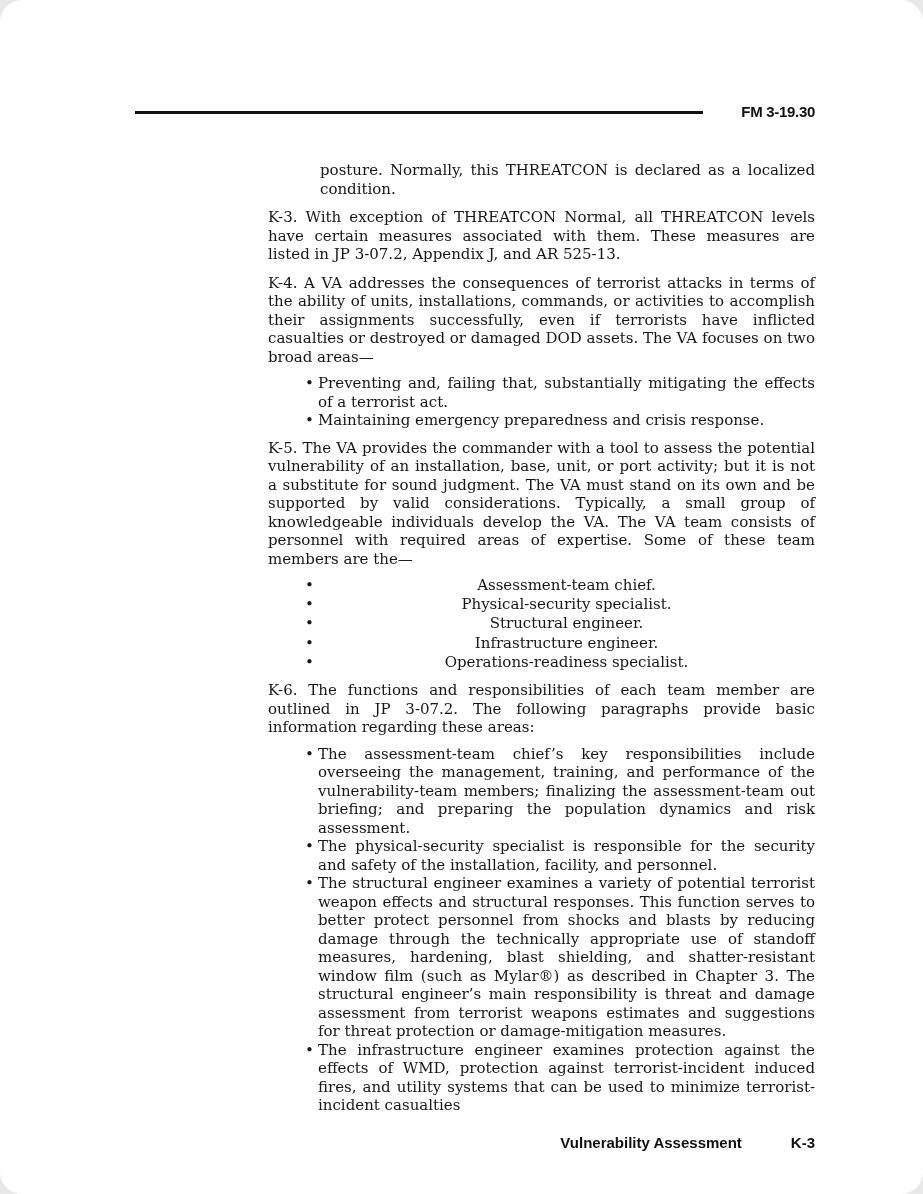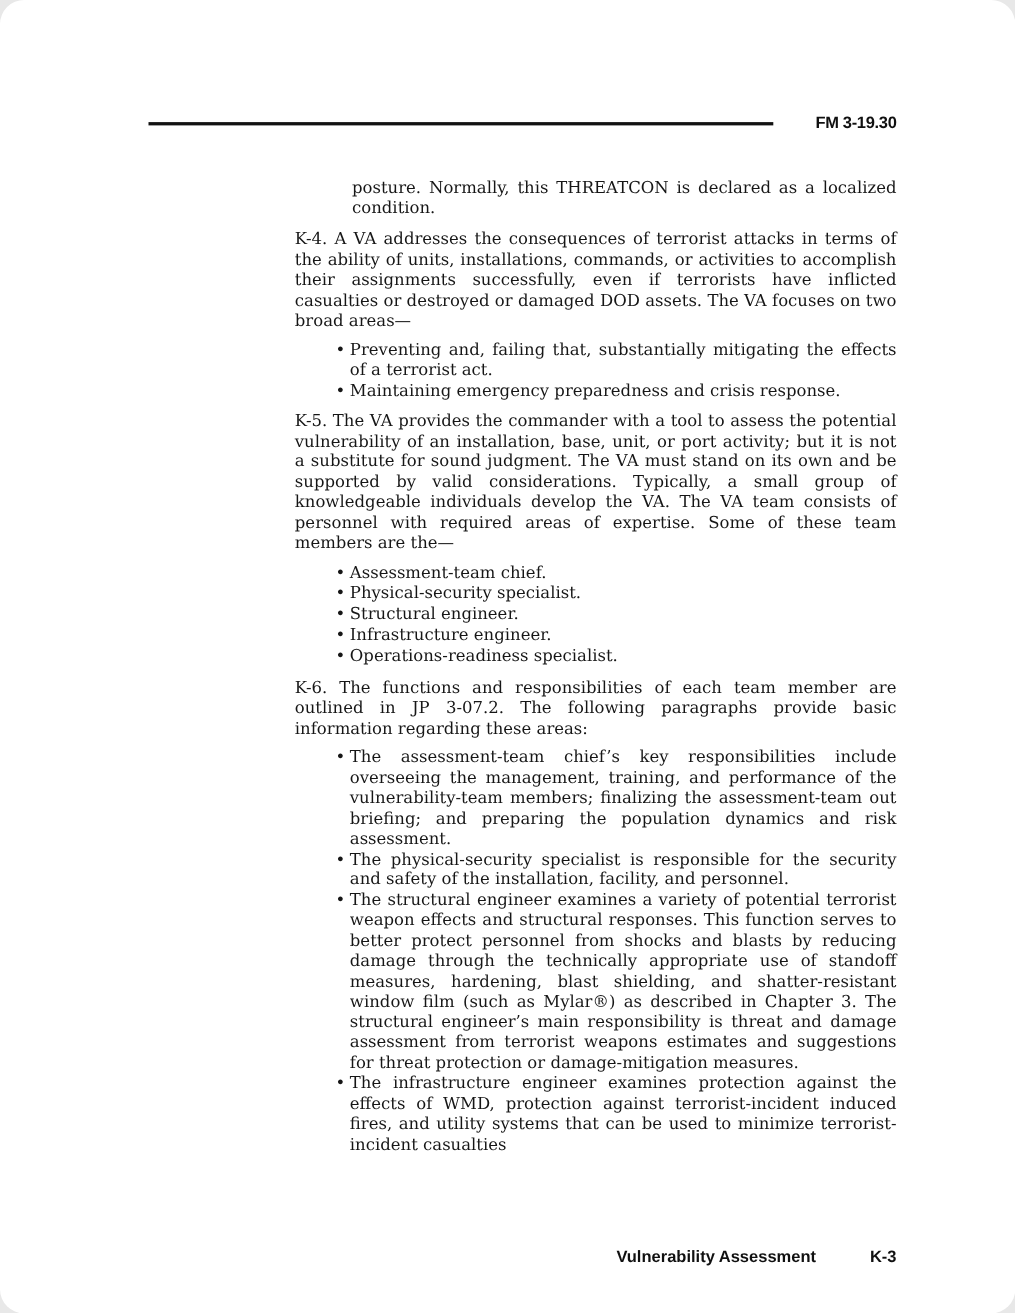--- a/index.html
+++ b/index.html
@@ -73,21 +73,21 @@
     padding: 0;
     width: 510px;
   }
   ul.blist li {
     position: relative;
     padding-left: 13px;
     font-size: 15px;
     line-height: 18.5px;
     text-align: justify;
   }
-  ul.blist.team li { line-height: 19.2px; text-align: left; }
+  ul.blist.team li { line-height: 19.2px; text-align: center; }
   .bullet-marker {
     position: absolute;
     left: 0;
     top: 0;
   }
   .bullet-marker::before { content: "\2022"; }
   
   .footer {
     position: absolute;
     top: 1134px;
@@ -105,20 +105,21 @@
 
 <div class="page">
 
   <div class="header-rule"></div>
   <div class="doc-ref">FM 3-19.30</div>
 
   <div class="content">
 
     <p class="para cont">posture. Normally, this THREATCON is declared as a localized condition.</p>
 
+    <p class="para k3">K-3. With exception of THREATCON Normal, all THREATCON levels have certain measures associated with them. These measures are listed in JP 3-07.2, Appendix J, and AR 525-13.</p>
 
 
     <p class="para k4">K-4. A VA addresses the consequences of terrorist attacks in terms of the ability of units, installations, commands, or activities to accomplish their assignments successfully, even if terrorists have inflicted casualties or destroyed or damaged DOD assets. The VA focuses on two broad areas—</p>
 
     <ul class="blist">
       <li>
         <span class="bullet-marker"></span>
         <span>Preventing and, failing that, substantially mitigating the effects of a terrorist act.</span>
       </li>
       <li>

